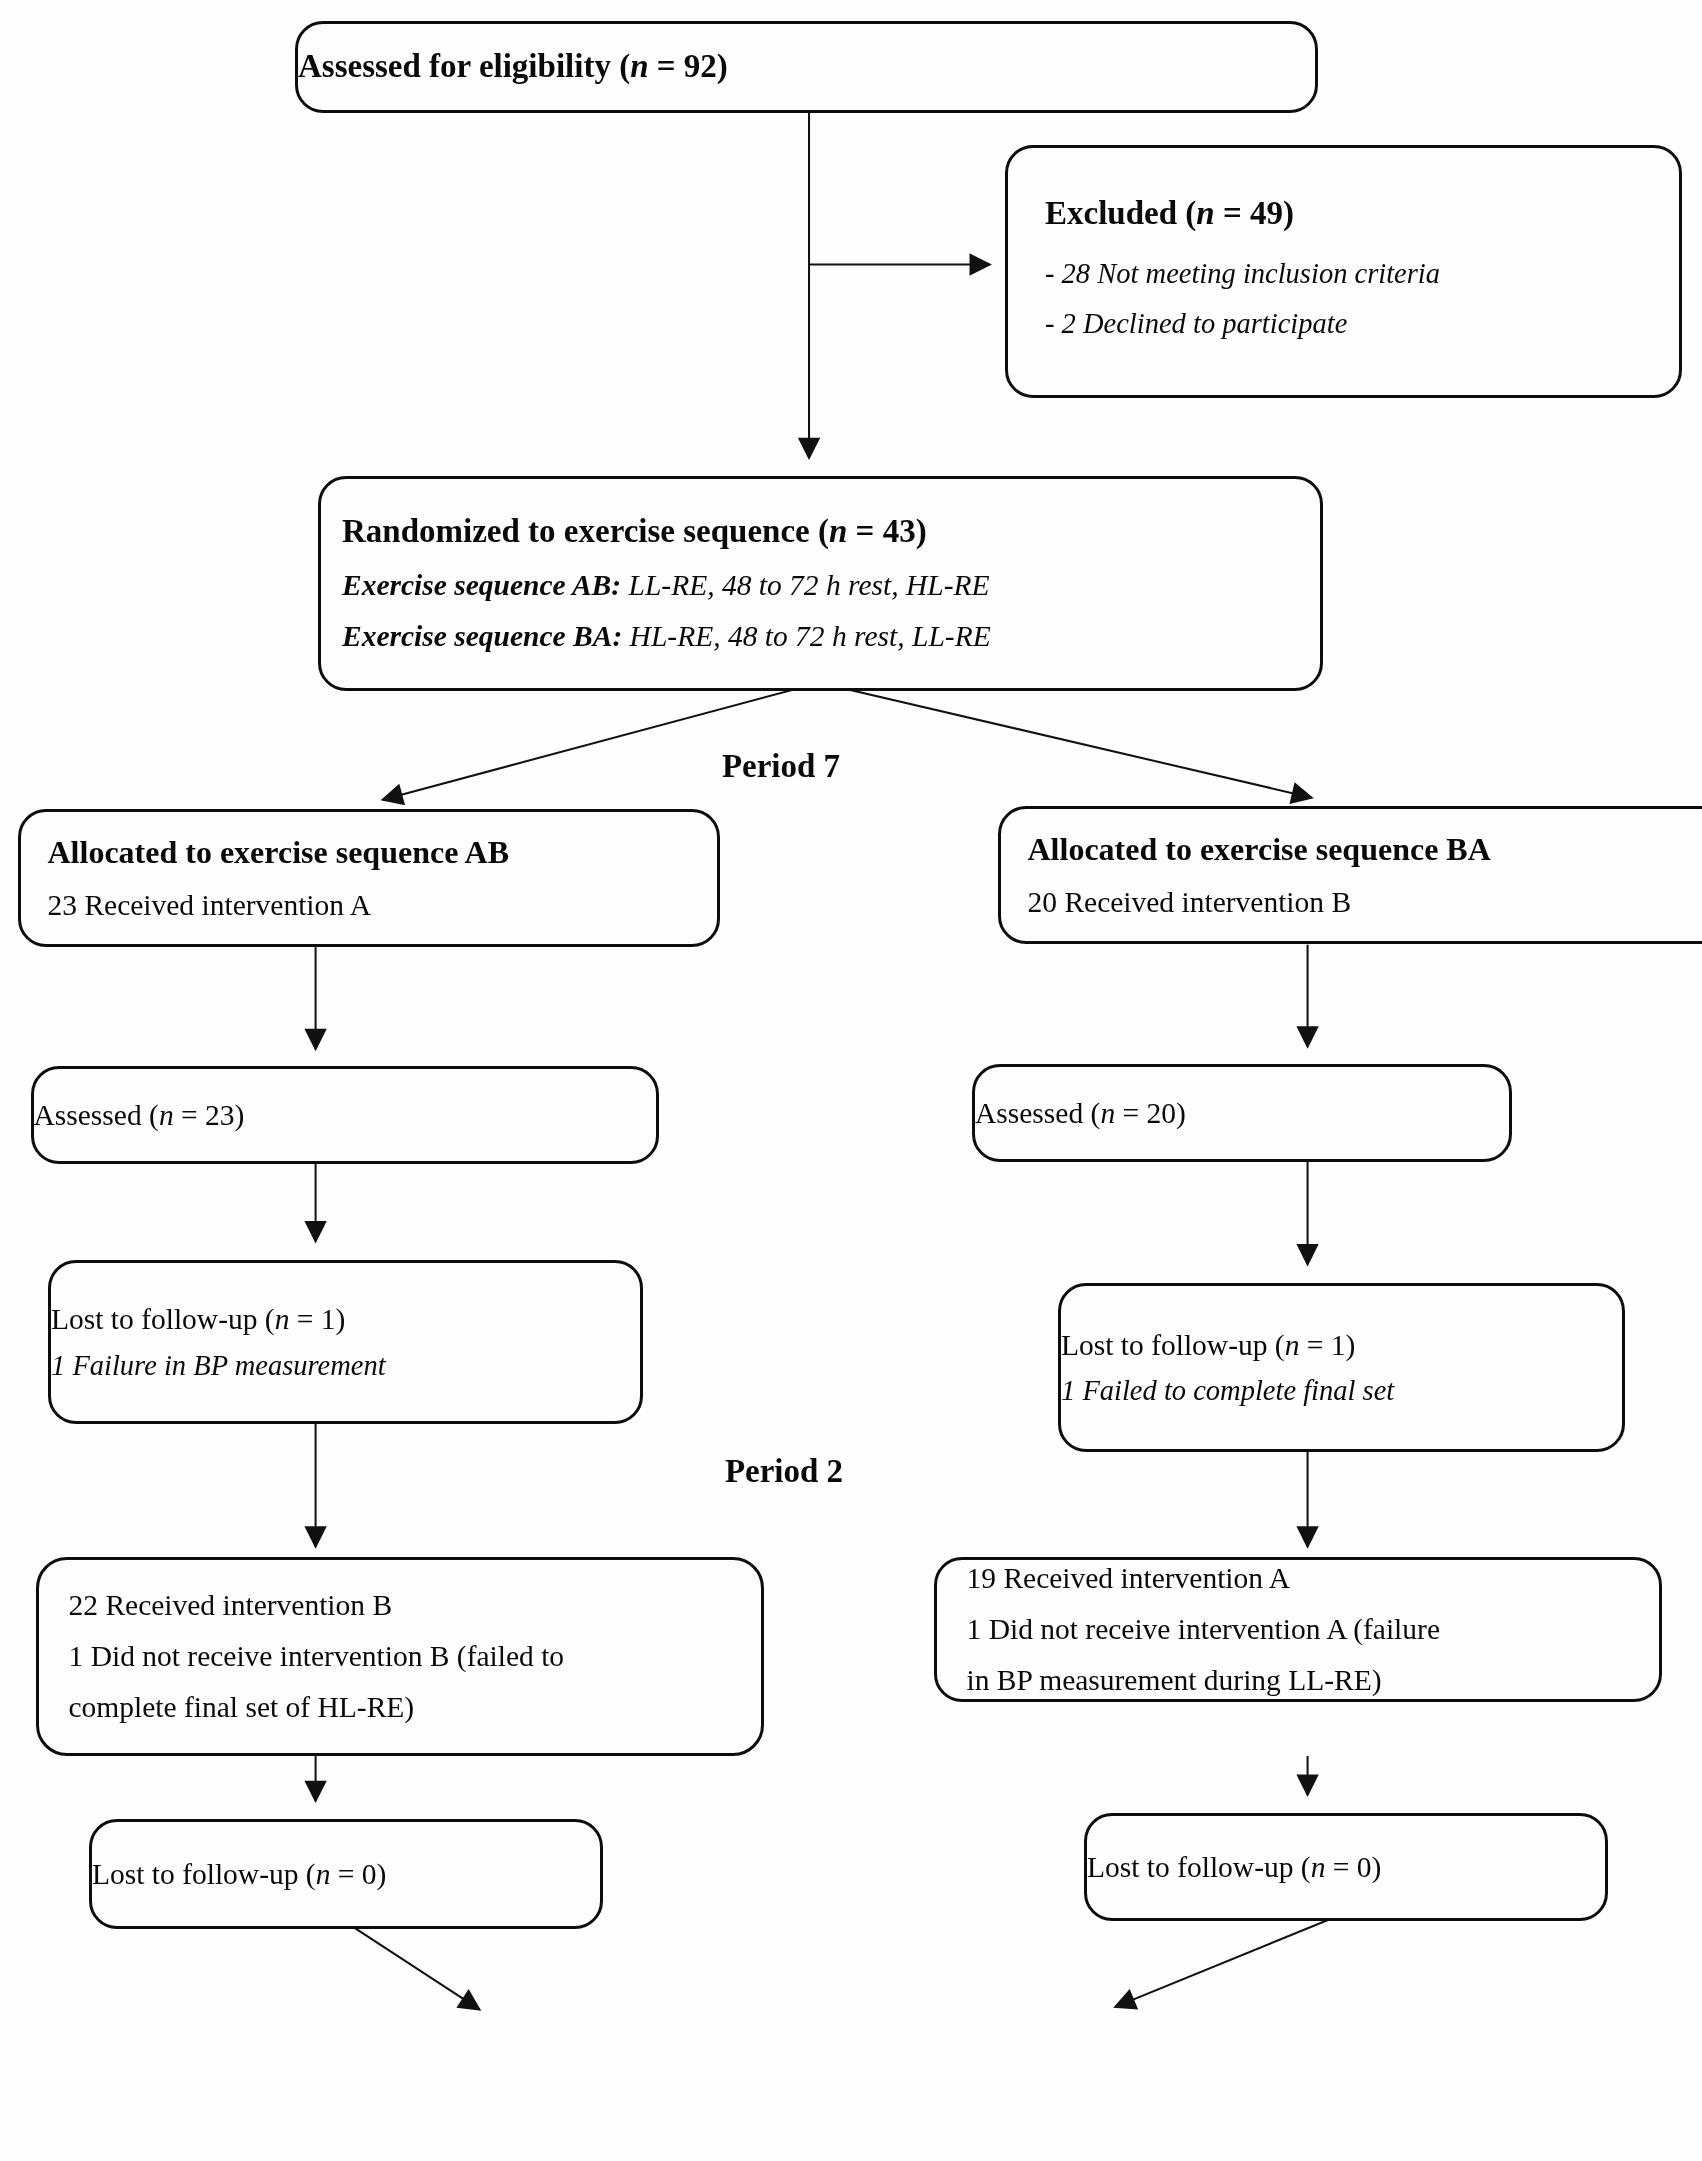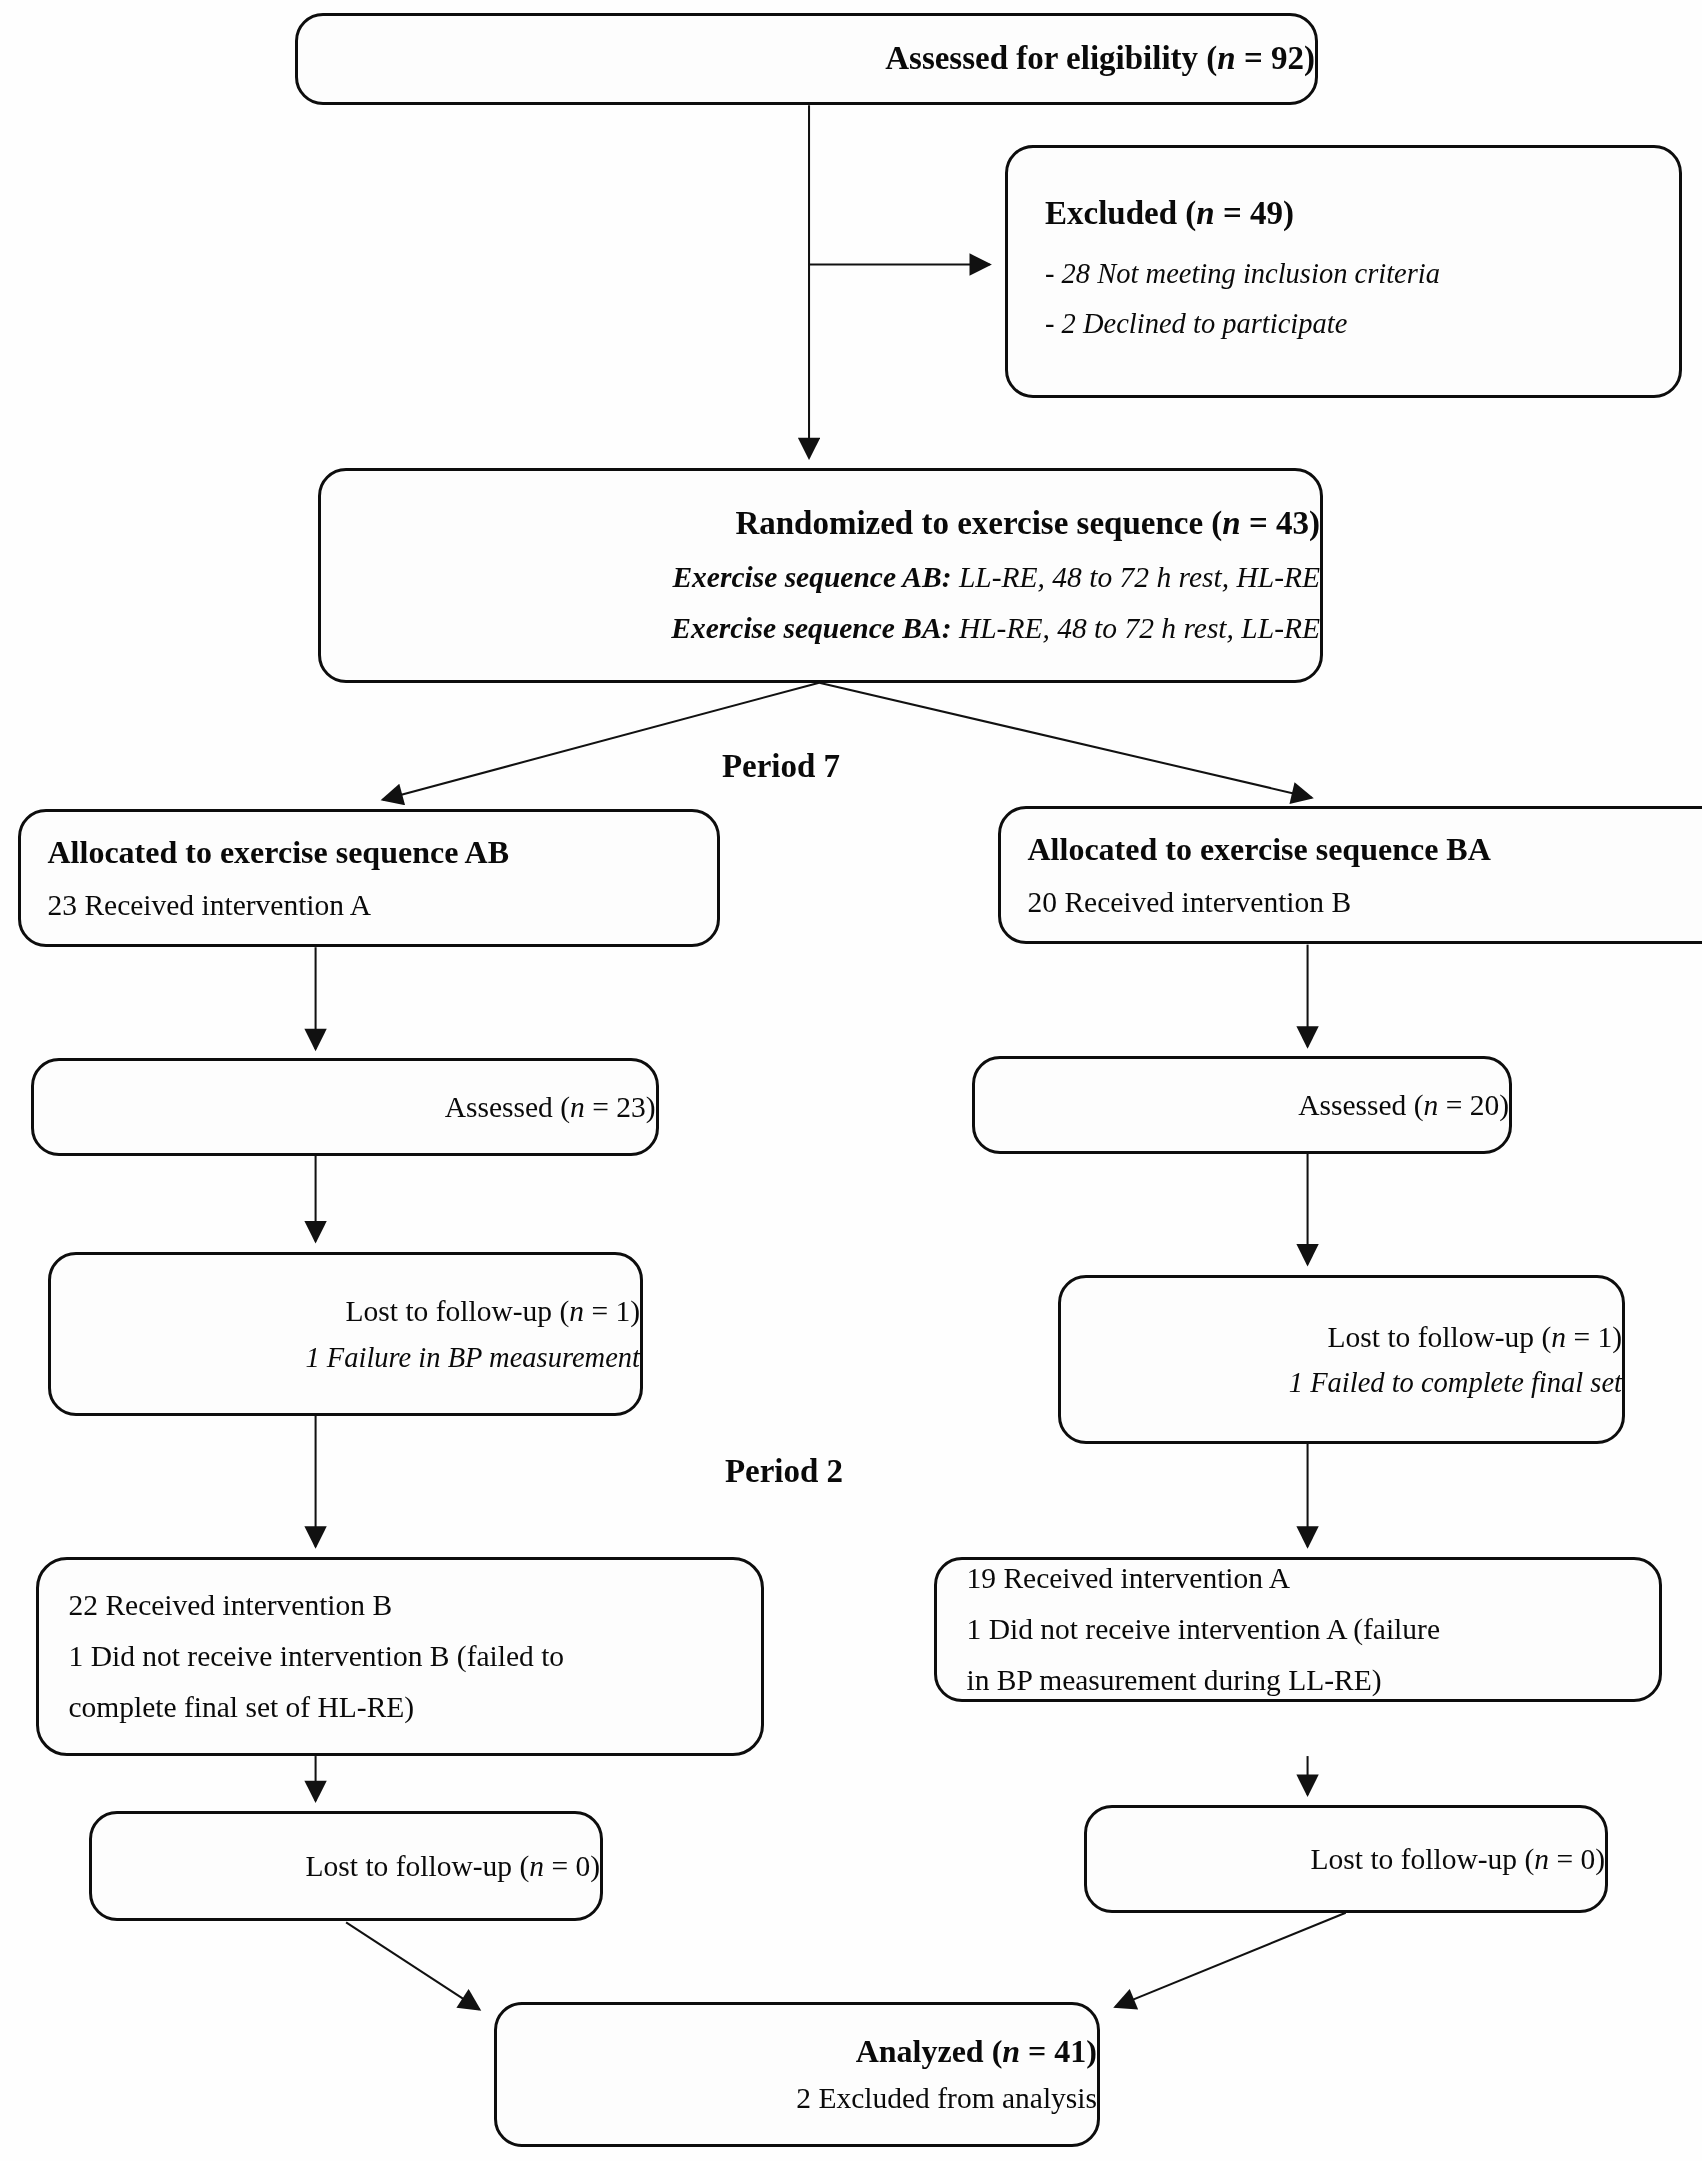--- a/index.html
+++ b/index.html
@@ -1,21 +1,21 @@
 <!DOCTYPE html>
 <html style="font-size:8.1px"><head>
 <meta charset="utf-8">
 <style>
   html,body{margin:0;padding:0;background:#ffffff;}
   body{width:1702px;height:2161px;position:relative;font-family:"Liberation Serif","DejaVu Serif",serif;color:#0a0a0a;}
   #canvas{position:absolute;inset:0;background:#fefefe;}
   svg.connectors{position:absolute;left:0;top:0;width:1702px;height:2161px;pointer-events:none;}
   svg.connectors line{stroke:#111;stroke-width:4;}
   .box{position:absolute;background:#fdfdfd;border:3.6px solid #0d0d0d;border-radius:28px;box-sizing:border-box;display:flex;flex-direction:column;}
-  .center{align-items:flex-end;justify-content:center;text-align:center;}
+  .center{align-items:flex-start;justify-content:center;text-align:center;margin-top:8px;}
   .leftalign{justify-content:center;text-align:left;}
   .b-title{font-weight:bold;font-size:33px;line-height:1.25;}
   .b-title-sm{font-weight:bold;font-size:32px;line-height:1.25;}
   .b-text{font-size:29.5px;line-height:1.3;}
   .b-ital{font-style:italic;font-size:28.5px;line-height:1.3;}
   .seq-line{font-style:italic;font-size:29.5px;line-height:1.3;margin-top:13.2px;}
   .seq-label{font-weight:bold;}
   .reason{font-style:italic;font-size:28.5px;line-height:1.78;}
   .period-label{position:absolute;font-weight:bold;font-size:33px;transform:translate(-50%,-50%);}
   .gap28{margin-top:14.2px;}
@@ -110,19 +110,15 @@
   </div>
 
   <div class="box center" style="left:89px;top:1811px;width:514px;height:110px;">
     <div class="b-text">Lost to follow-up (<i>n</i> = 0)</div>
   </div>
 
   <div class="box center" style="left:1084px;top:1805px;width:524px;height:108px;">
     <div class="b-text">Lost to follow-up (<i>n</i> = 0)</div>
   </div>
 
-  <div class="box center" style="left:494px;top:2002px;width:606px;height:145px;">
-    <div class="b-title-sm">Analyzed (<i>n</i> = 41)</div>
-    <div class="b-text gap16">2 Excluded from analysis</div>
-  </div>
 
 </div>
 
 
 </body></html>

